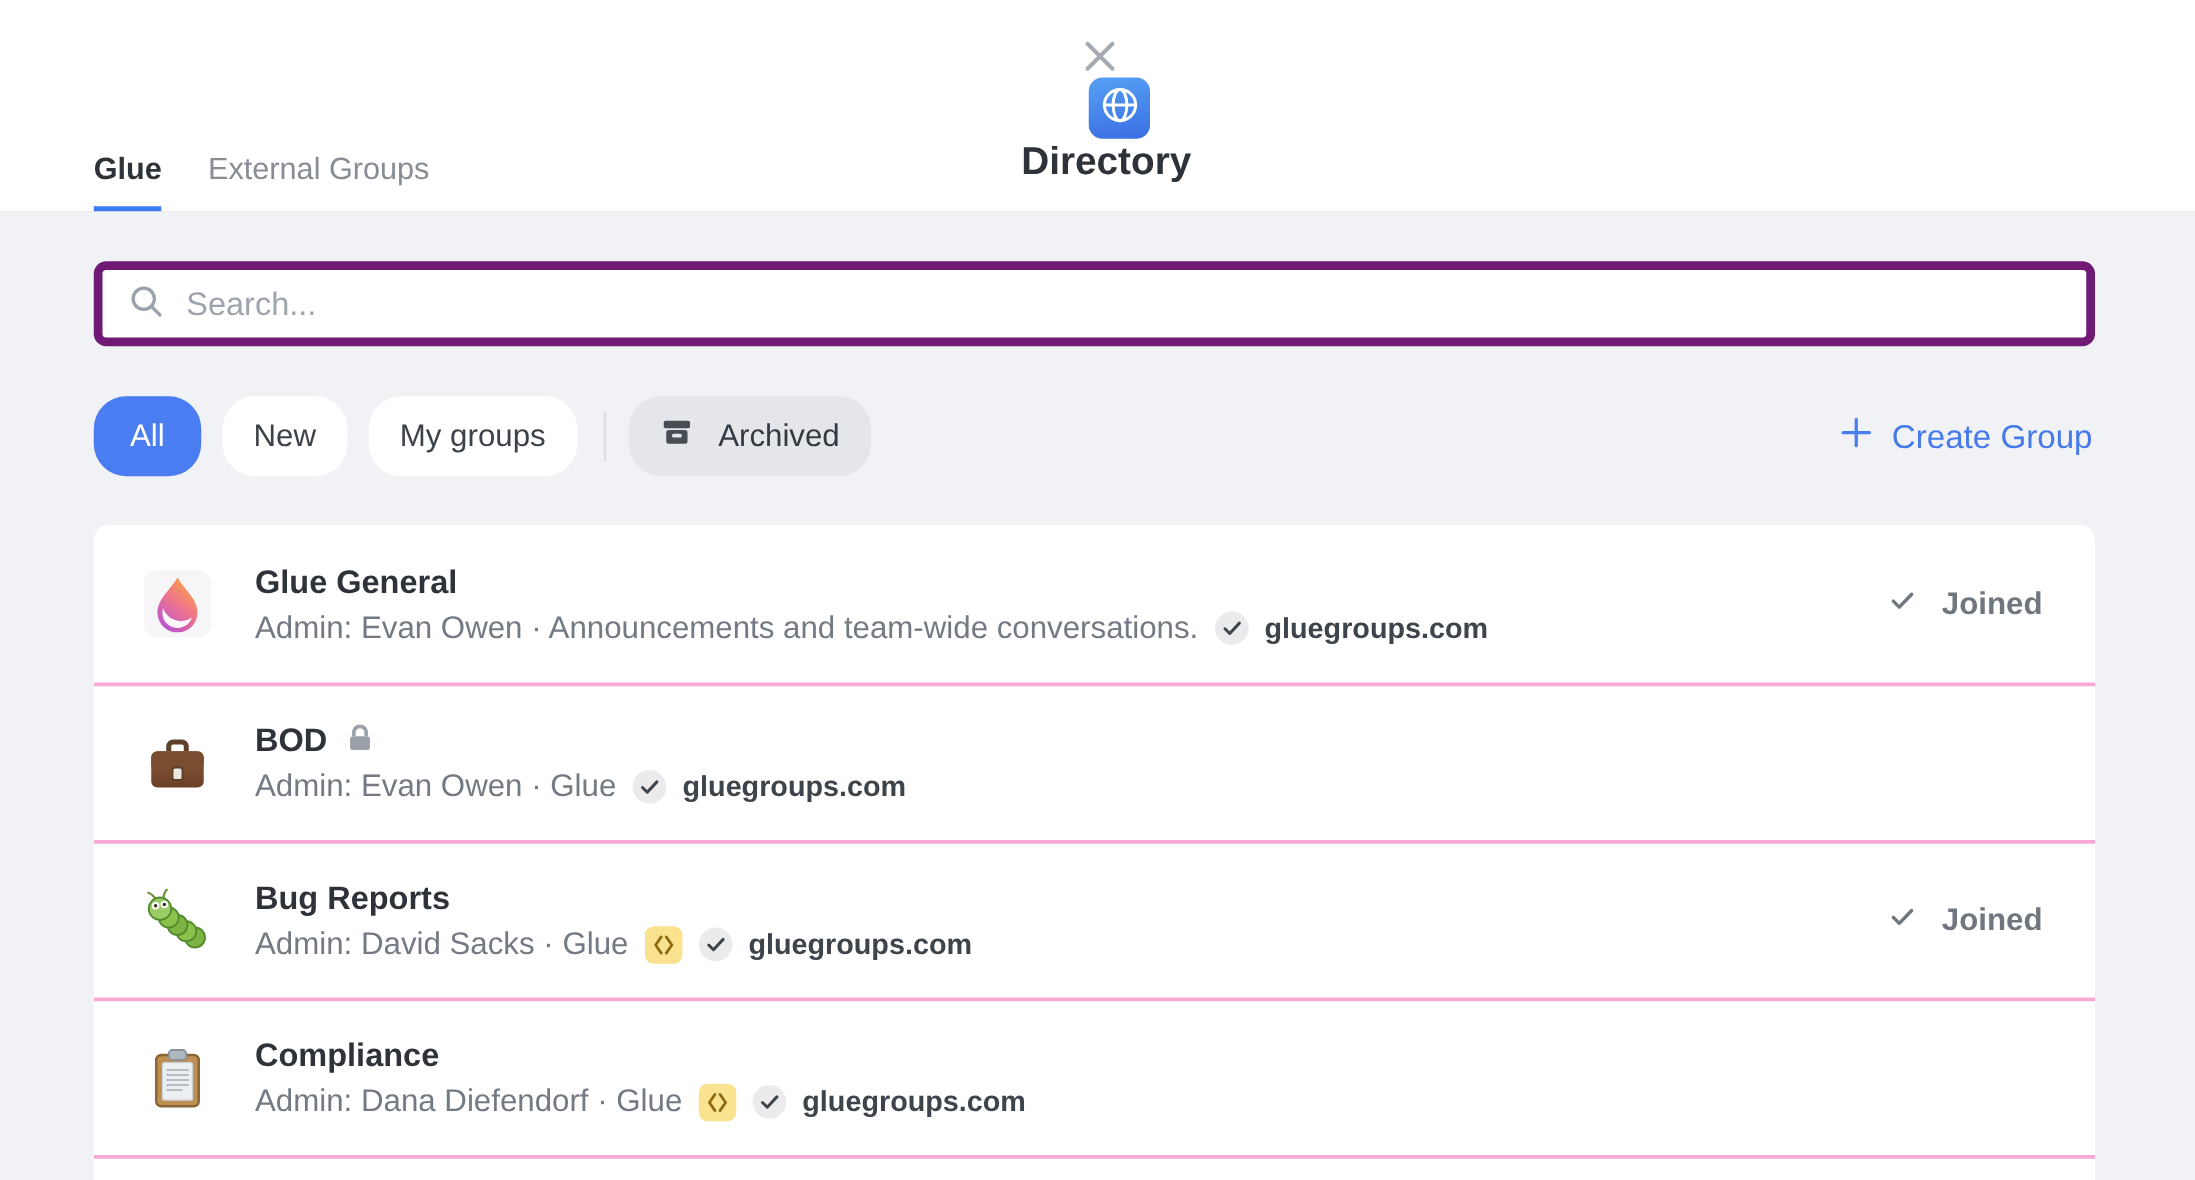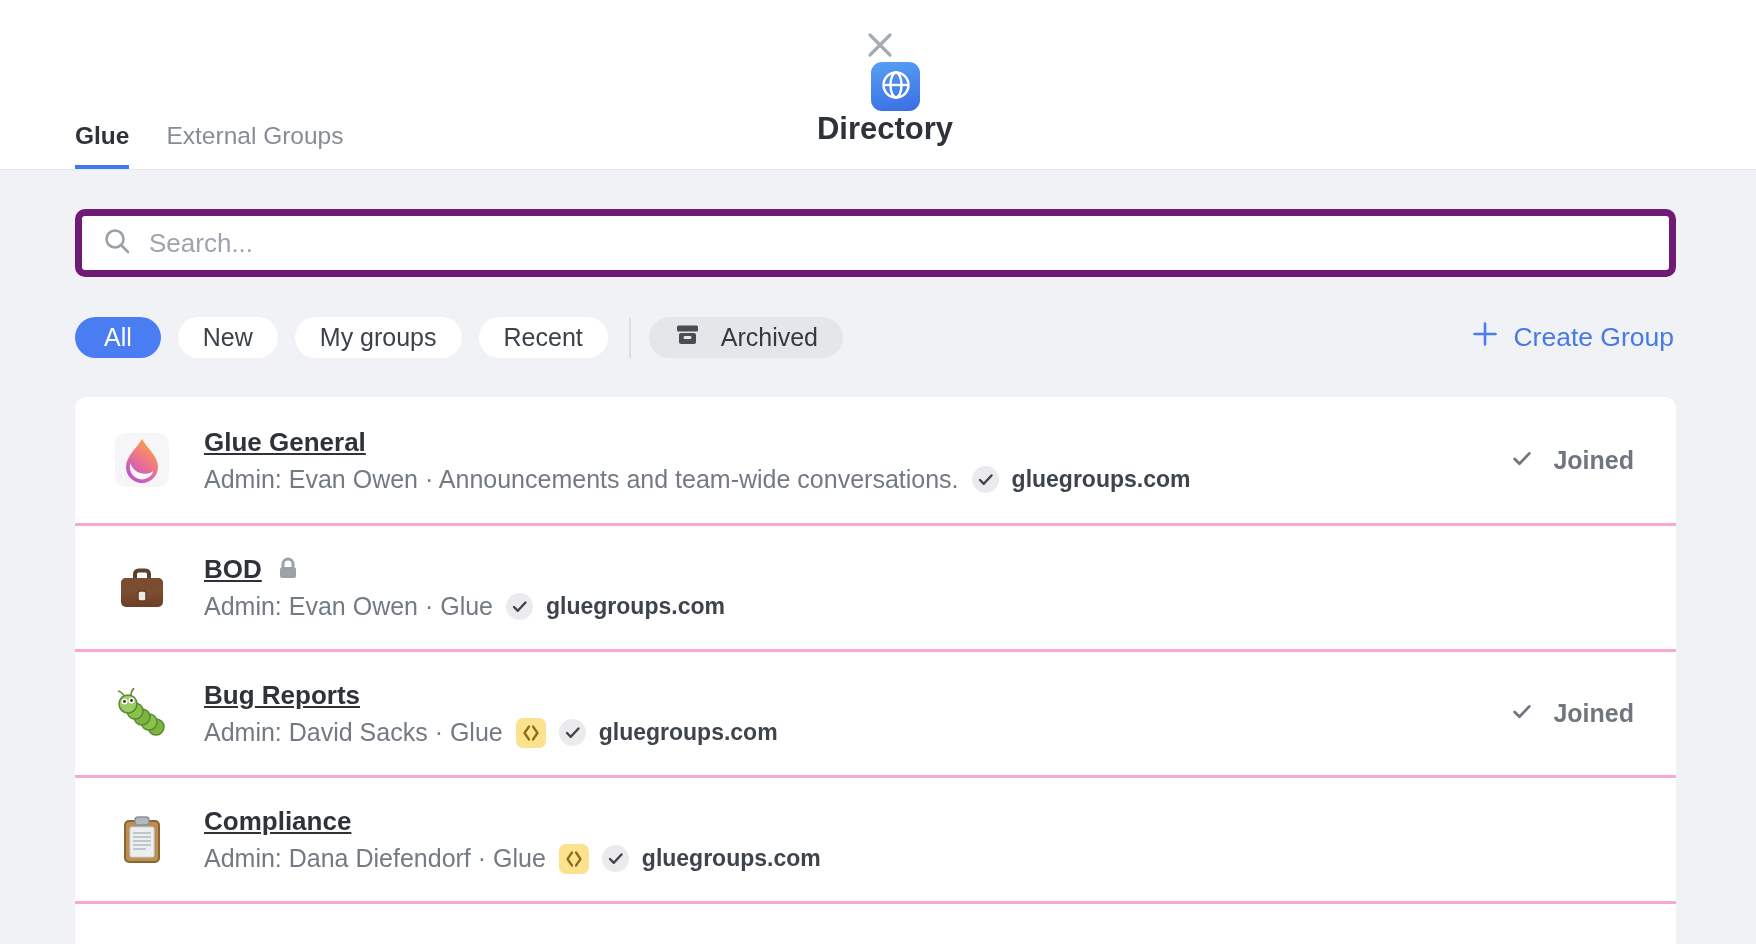--- a/index.html
+++ b/index.html
@@ -32,39 +32,39 @@
     display: flex; align-items: center; padding: 0 20px; gap: 15px; box-sizing: border-box;
   }
   .search input {
     border: none; outline: none; flex: 1; font-size: 26px; color: #3c434b;
     background: transparent; font-family: "Liberation Sans", sans-serif;
   }
   .search input::placeholder { color: #9da4ad; }
 
   .pillbar { display: flex; align-items: center; margin-top: 40px; }
   .pill {
-    height: 41px; border-radius: 26px; display: flex; align-items: center;
+    height: 64px; border-radius: 26px; display: flex; align-items: center;
     padding: 0 25px; font-size: 25px; font-weight: 500; color: #3c4249;
     background: #fff; margin-right: 17px; cursor: pointer; box-sizing: border-box;
   }
   .pill.active { background: #4a7df2; color: #fff; padding: 0 29px; }
   .pill.archived { background: #e4e6ea; color: #343a41; gap: 20px; margin-right: 0; }
   .vdiv { width: 2px; height: 40px; background: #dcdee2; margin: 0 18px 0 4px; }
   .create {
     margin-left: auto; display: flex; align-items: center; gap: 13px;
     color: #4679ea; font-size: 26.5px; font-weight: 500; cursor: pointer; padding-right: 2px; justify-content: center;
   }
 
   .card { background: #fff; border-radius: 12px; margin-top: 39px; height: 560px; overflow: hidden; }
   .row { height: 126px; display: flex; align-items: center; padding: 0 30px 0 40px; box-sizing: border-box; }
   .row + .row { border-top: 3px solid #f9a8d4; }
   .g-icon { width: 54px; height: 54px; flex: 0 0 54px; display: flex; align-items: center; justify-content: center; }
   .squircle { background: #f6f6f8; border-radius: 11px; }
   .g-text { margin-left: 35px; }
-  .g-title-line { display: flex; align-items: center; gap: 13px; text-decoration: underline; }
+  .g-title-line { display: flex; align-items: center; gap: 13px; }
   .g-title { font-size: 26px; font-weight: 700; color: #2e333a; }
   .g-sub-line { display: flex; align-items: center; gap: 13px; margin-top: 7px; }
   .g-sub { font-size: 25px; color: #737a83; }
   .badge {
     width: 30px; height: 30px; border-radius: 7px; background: #fae28e;
     display: flex; align-items: center; justify-content: center; flex: 0 0 auto;
   }
   .check-circle {
     width: 27px; height: 27px; border-radius: 50%; background: #ebebed;
     display: flex; align-items: center; justify-content: center; flex: 0 0 auto;
@@ -111,21 +111,20 @@
         <line x1="19.5" y1="19.5" x2="26" y2="26"></line>
       </svg>
     </span>
     <input type="text" placeholder="Search..." style="">
   </div>
 
   <div class="pillbar">
     <div class="pill active">All</div>
     <div class="pill">New</div>
     <div class="pill">My groups</div>
-    <div class="pill">Recent</div>
     <div class="vdiv"></div>
     <div class="pill archived">
       <span>
         <svg width="27" height="27" viewBox="0 0 27 27">
           <rect x="3" y="4.5" width="21" height="6" rx="1.5" fill="#474d55"></rect>
           <rect x="5" y="12" width="17" height="11" rx="2" fill="#474d55"></rect>
           <rect x="9.5" y="15" width="8" height="3" rx="1.5" fill="#e4e6ea"></rect>
         </svg>
       </span>
       <span>Archived</span>

